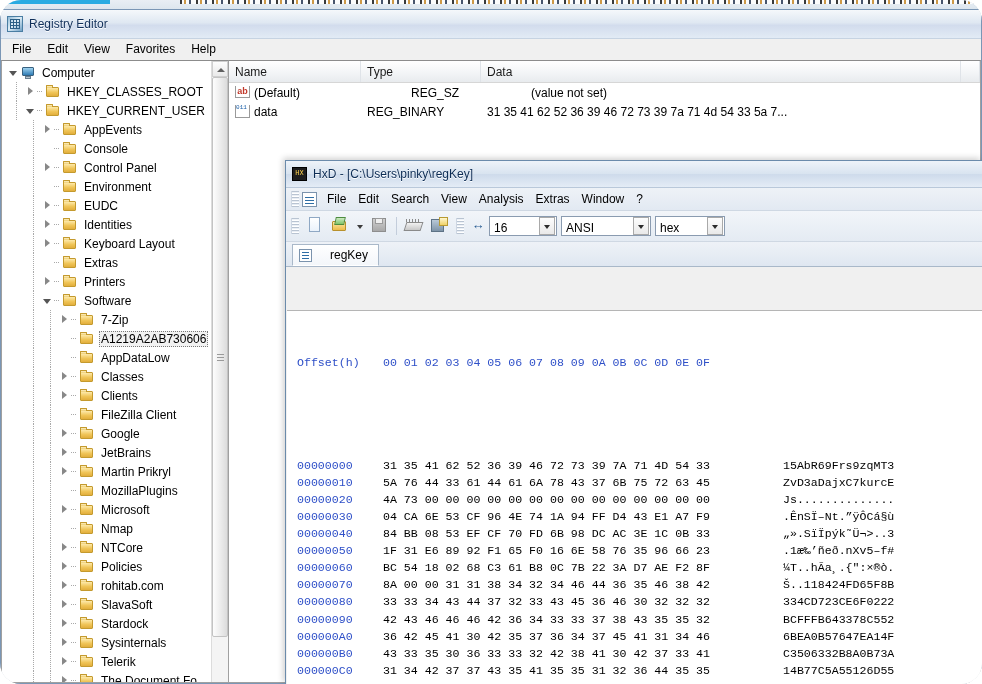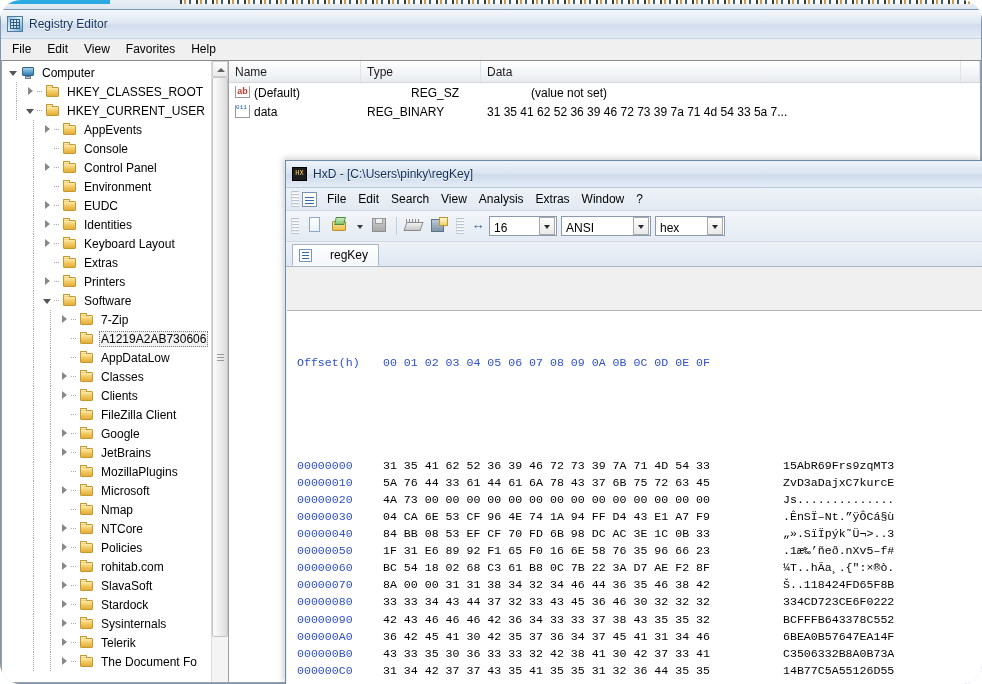--- a/index.html
+++ b/index.html
@@ -594,20 +594,30 @@
             </div>
             <div class="trow">
               <span style="flex: 0 0 auto; width: 57px; height: 19px; position: relative;">
                 <span class="vline" style="left: 31px;"></span>
                 <span class="vline" style="left: 48px;"></span>
               </span>
               <span class="exp closed"></span>
               <span class="dash"></span>
               <span class="folder"></span>
               <span class="lbl">JetBrains</span>
+            </div>
+            <div class="trow">
+              <span style="flex: 0 0 auto; width: 57px; height: 19px; position: relative;">
+                <span class="vline" style="left: 31px;"></span>
+                <span class="vline" style="left: 48px;"></span>
+              </span>
+              <span class="exp closed"></span>
+              <span class="dash"></span>
+              <span class="folder"></span>
+              <span class="lbl">Martin Prikryl</span>
             </div>
             <div class="trow">
               <span style="flex: 0 0 auto; width: 57px; height: 19px; position: relative;">
                 <span class="vline" style="left: 31px;"></span>
                 <span class="vline" style="left: 48px;"></span>
               </span>
               <span class="exp "></span>
               <span class="dash"></span>
               <span class="folder"></span>
               <span class="lbl">MozillaPlugins</span>

